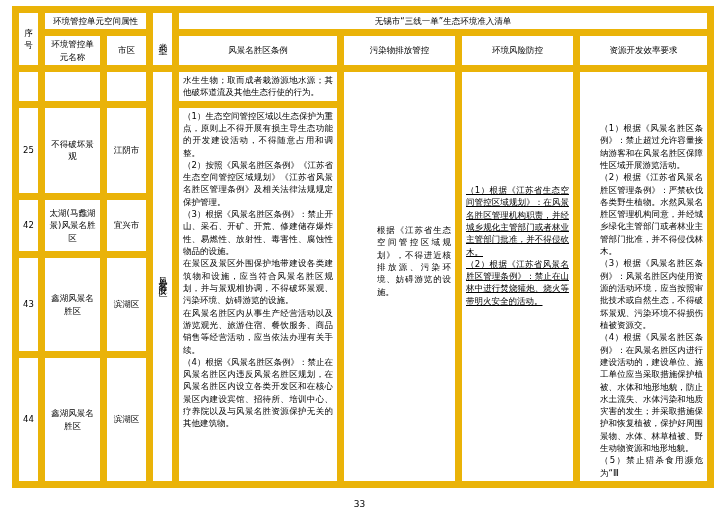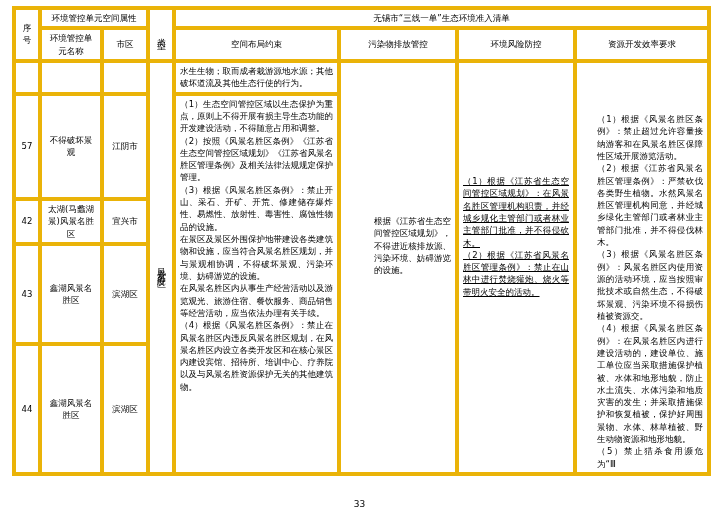--- a/index.html
+++ b/index.html
@@ -21,21 +21,21 @@
     height: 515px;
     box-sizing: border-box;
     padding: 6px 12px 0 12px;
   }
   table.doc {
     border-collapse: collapse;
     width: 695px;
     table-layout: fixed;
   }
   table.doc td, table.doc th {
-    border: 4px solid #eab308;
+    border: 7px solid #eab308;
     vertical-align: top;
     padding: 2px 4px;
     font-weight: normal;
     font-size: 8.5px;
     line-height: 1.45;
   }
   .hdr {
     text-align: center;
     vertical-align: middle !important;
     font-weight: bold;
@@ -121,21 +121,21 @@
         <td class="hdr" rowspan="2">
           <div class="vwrap">
               <span class="vert">类型</span>
             </div>
         </td>
         <td class="hdr hdr-top" colspan="4">无锡市“三线一单”生态环境准入清单</td>
       </tr>
       <tr>
         <td class="hdr">环境管控单元名称</td>
         <td class="hdr">市区</td>
-        <td class="hdr">空间布局约束</td>
+        <td class="hdr">风景名胜区条例</td>
         <td class="hdr">污染物排放管控</td>
         <td class="hdr">环境风险防控</td>
         <td class="hdr">资源开发效率要求</td>
       </tr>
 
       <tr>
         <td class="num"></td>
         <td class="name"></td>
         <td class="name"></td>
         <td class="ctr" rowspan="5">
@@ -154,21 +154,21 @@
         <td rowspan="5">
           <div class="cellpara" style="padding-top:48px;margin-left:16px;">（1）根据《风景名胜区条例》：禁止超过允许容量接纳游客和在风景名胜区保障性区域开展游览活动。
 （2）根据《江苏省风景名胜区管理条例》：严禁砍伐各类野生植物。水然风景名胜区管理机构同意，并经城乡绿化主管部门或者林业主管部门批准，并不得侵伐林木。
 （3）根据《风景名胜区条例》：风景名胜区内使用资源的活动环境，应当按照审批技术或自然生态，不得破坏景观、污染环境不得损伤植被资源交。
 （4）根据《风景名胜区条例》：在风景名胜区内进行建设活动的，建设单位、施工单位应当采取措施保护植被、水体和地形地貌，防止水土流失、水体污染和地质灾害的发生；并采取措施保护和恢复植被，保护好周围景物、水体、林草植被、野生动物资源和地形地貌。
 （5）禁止猎杀食用濒危为“Ⅲ</div>
         </td>
       </tr>
 
       <tr>
-        <td class="num">57</td>
+        <td class="num">25</td>
         <td class="name">不得破坏景观</td>
         <td class="name">江阴市</td>
         <td class="cellpara" rowspan="4">（1）生态空间管控区域以生态保护为重点，原则上不得开展有损主导生态功能的开发建设活动，不得随意占用和调整。
 （2）按照《风景名胜区条例》《江苏省生态空间管控区域规划》《江苏省风景名胜区管理条例》及相关法律法规规定保护管理。
 （3）根据《风景名胜区条例》：禁止开山、采石、开矿、开荒、修建储存爆炸性、易燃性、放射性、毒害性、腐蚀性物品的设施。
 在景区及景区外围保护地带建设各类建筑物和设施，应当符合风景名胜区规划，并与景观相协调，不得破坏景观、污染环境、妨碍游览的设施。
 在风景名胜区内从事生产经营活动以及游览观光、旅游住宿、餐饮服务、商品销售等经营活动，应当依法办理有关手续。
 （4）根据《风景名胜区条例》：禁止在风景名胜区内违反风景名胜区规划，在风景名胜区内设立各类开发区和在核心景区内建设宾馆、招待所、培训中心、疗养院以及与风景名胜资源保护无关的其他建筑物。</td>
       </tr>
 

